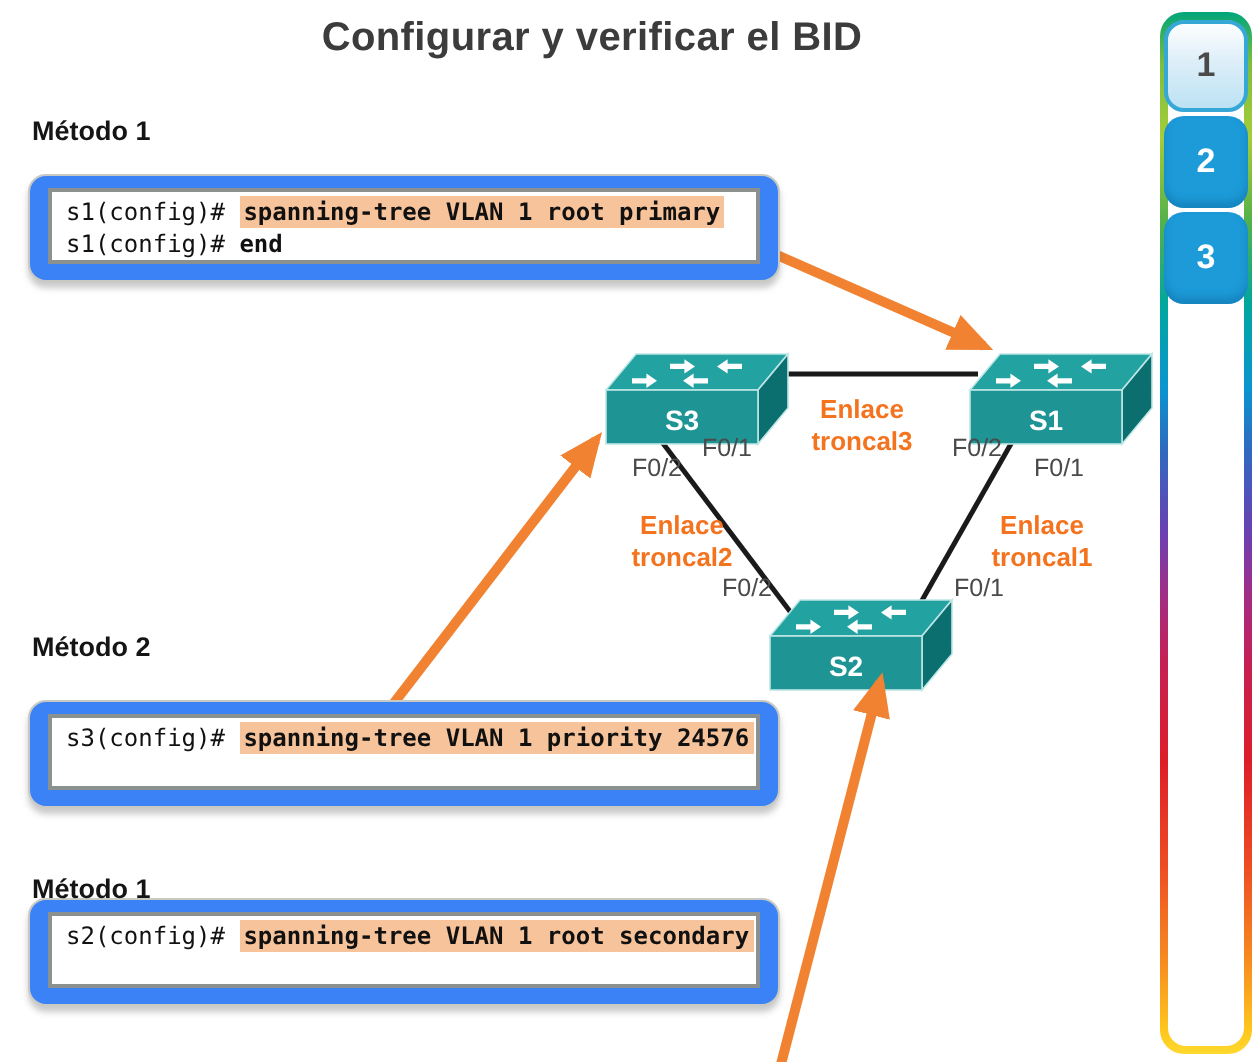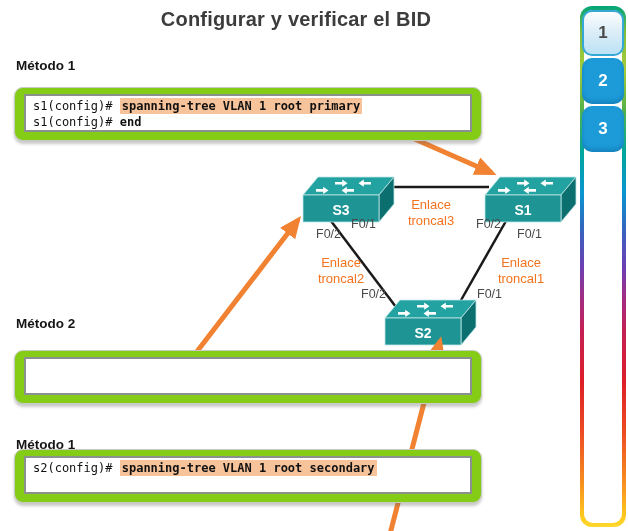--- a/index.html
+++ b/index.html
@@ -16,22 +16,22 @@
     z-index:4; letter-spacing:.2px;
   }
   .method-label {
     position:absolute; left:16px; font-size:13.5px; font-weight:bold; color:#151515; z-index:4;text-align:right;
   }
   .method-1 { top:58px; }
   .method-2 { top:316px; }
   .method-3 { top:437px; }
 
   .code-box {
-    position:absolute; left:14px; width:468px; height:54px;
-    background:#84cc16; border:1px solid #c9c9c4; border-radius:9px;
+    position:absolute; left:14px; width:376px; height:54px;
+    background:#3b82f6; border:1px solid #c9c9c4; border-radius:9px;
     box-shadow:0 3px 3px rgba(100,100,100,.35);
     z-index:3;
   }
   .box-1 { top:87px; }
   .box-2 { top:350px; }
   .box-3 { top:449px;padding-left:36px; }
   .code-inner {
     position:absolute; left:9px; right:9px; top:6px; bottom:8px;
     background:#ffffff; border:2px solid #8a918e;
     padding:2px 7px;
@@ -42,21 +42,21 @@
   .cmd { font-weight:bold; }
   .hl { background:#f6c39b; padding:1px 2px; }
 
   .diagram-svg { position:absolute; left:0; top:0; z-index:1; }
 
   .port-label {
     position:absolute; font-size:12.5px; color:#4a4a4a; z-index:2;
   }
   .trunk-label {
     position:absolute; width:70px; text-align:center;
-    font-size:13px; font-weight:normal; color:#f4731f; line-height:16px; z-index:2;
+    font-size:13px; font-weight:bold; color:#f4731f; line-height:16px; z-index:2;
   }
   .trunk-3 { left:396px; top:197px; }
   .trunk-2 { left:306px; top:255px; }
   .trunk-1 { left:486px; top:255px; }
 
   .stepper {
     position:absolute; left:580px; top:6px; width:46px; height:521px;
     border-radius:12px; z-index:4;
     background:linear-gradient(180deg,
       #00a57b 0%, #7dbe3e 5%, #a6cc39 12%, #55b14a 20%, #00a79d 28%,
@@ -152,20 +152,21 @@
 <div class="code-box box-1">
   <div class="code-inner">
     <div class="code-line"><span>s1(config)# </span><span class="cmd hl">spanning-tree VLAN 1 root primary</span></div>
     <div class="code-line"><span>s1(config)# </span><span class="cmd">end</span></div>
   </div>
 </div>
 
 <div class="method-label method-2">Método 2</div>
 <div class="code-box box-2">
   <div class="code-inner">
+    <div class="code-line"><span>s3(config)# </span><span class="cmd hl">spanning-tree VLAN 1 priority 24576</span></div>
   </div>
 </div>
 
 <div class="method-label method-3">Método 1</div>
 <div class="code-box box-3">
   <div class="code-inner">
     <div class="code-line"><span>s2(config)# </span><span class="cmd hl">spanning-tree VLAN 1 root secondary</span></div>
   </div>
 </div>
 

